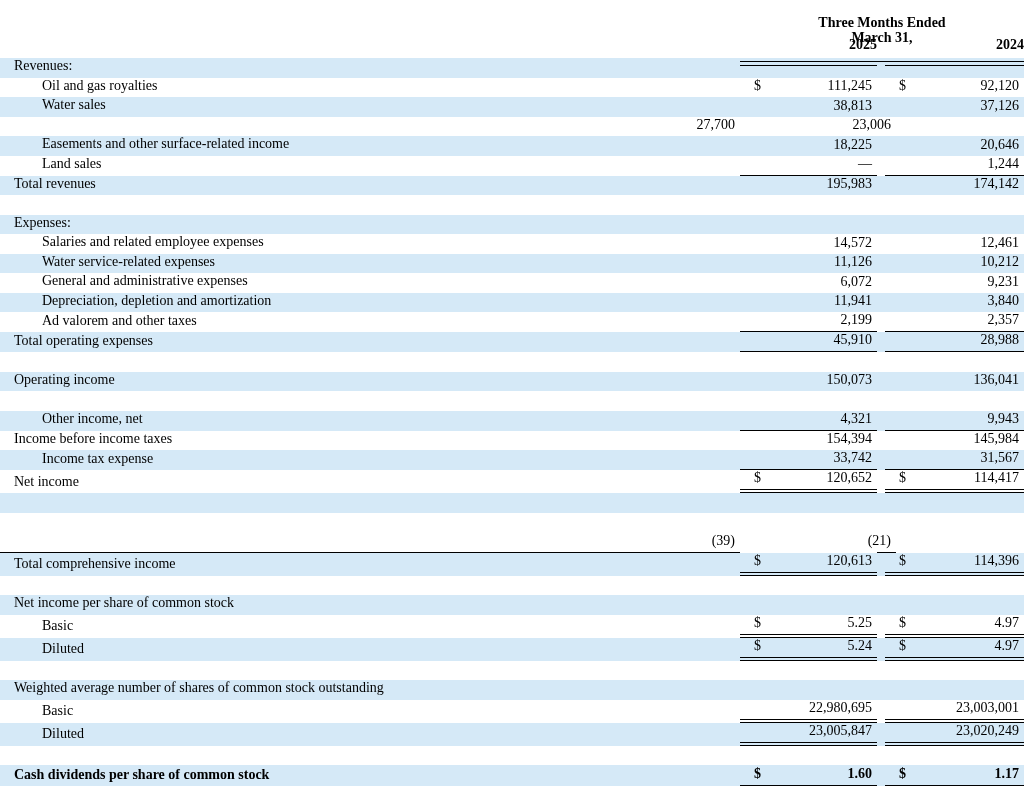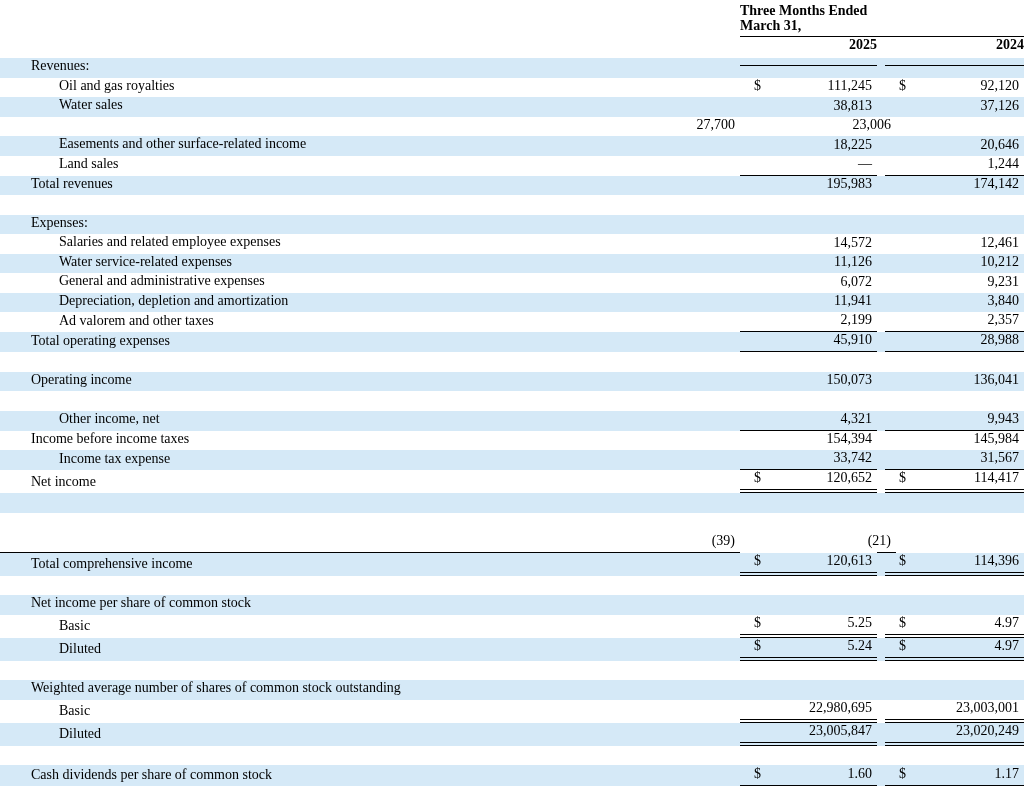--- a/index.html
+++ b/index.html
@@ -7,40 +7,39 @@
   body {
     font-family: "Liberation Serif", "DejaVu Serif", serif;
     font-size: 14px;
     color: #000;
   }
   .page { width: 1024px; height: 786px; position: relative; }
 
   
   .hdr-row1 { display: grid; grid-template-columns: 1fr 284px; height: 37px; align-items: end; }
   .period {
-    text-align: left; font-weight: bold; line-height: 14.5px;
-    border-bottom: 1.5px solid #000; padding-bottom: 3px;
+    text-align: center; font-weight: bold; line-height: 14.5px;
+    border-bottom: 1.5px solid #000; padding-bottom: 16px; margin-top: 16px;
   }
   .hdr-row2 { display: grid; grid-template-columns: 1fr 137px 8px 139px; height: 21px; align-items: end; }
   .year {
     text-align: right; font-weight: bold;
     border-bottom: 1.5px solid #000; padding-bottom: 12px;
   }
 
   
   .row { display: grid; grid-template-columns: 1fr 137px 8px 139px; min-height: 19.5px; }
   .row.shaded { background: #d5e9f7; }
   .row.dblrow { min-height: 23px; }
   .row.tallrow { min-height: 40px; }
-  .row.lastrow { min-height: 21px; }
+  .row.lastrow { min-height: 21px; font-weight: bold; }
 
   .label {
     align-self: end; padding-bottom: 3px; line-height: 16.5px;
     white-space: normal;
-    margin-left: 17px;
   }
   .indent0 { padding-left: 14px; }
   .indent1 { padding-left: 42px; }
   .hang { padding-left: 2px; text-indent: 12px; max-width: 702px; }
 
   .vgroup {
     display: flex; justify-content: flex-end; align-items: flex-end;
     position: relative; padding: 0 5px 3px 14px; height: 100%;
   }
   .vgroup .dollar { position: absolute; left: 14px; bottom: 3px; }

